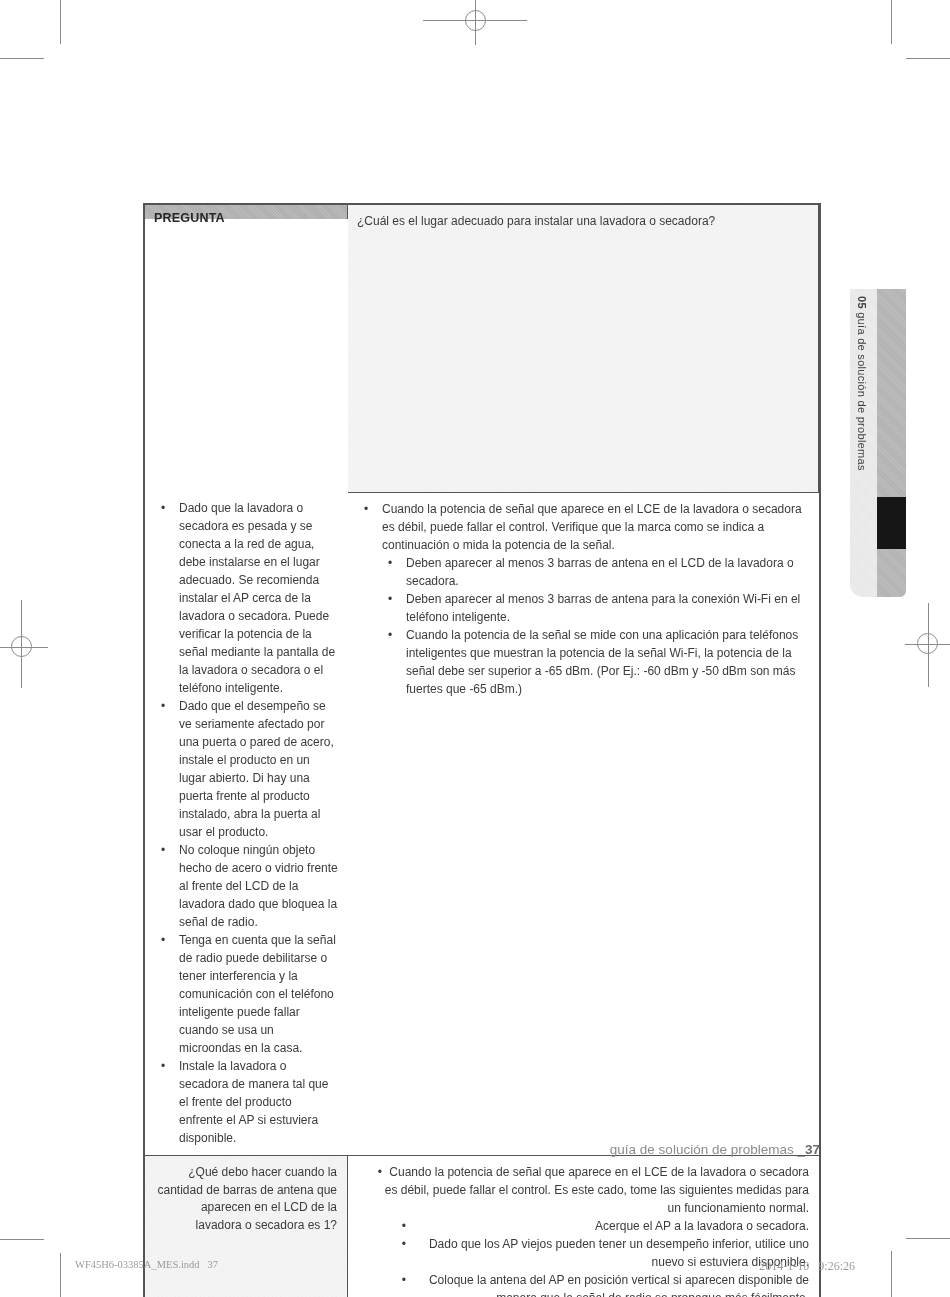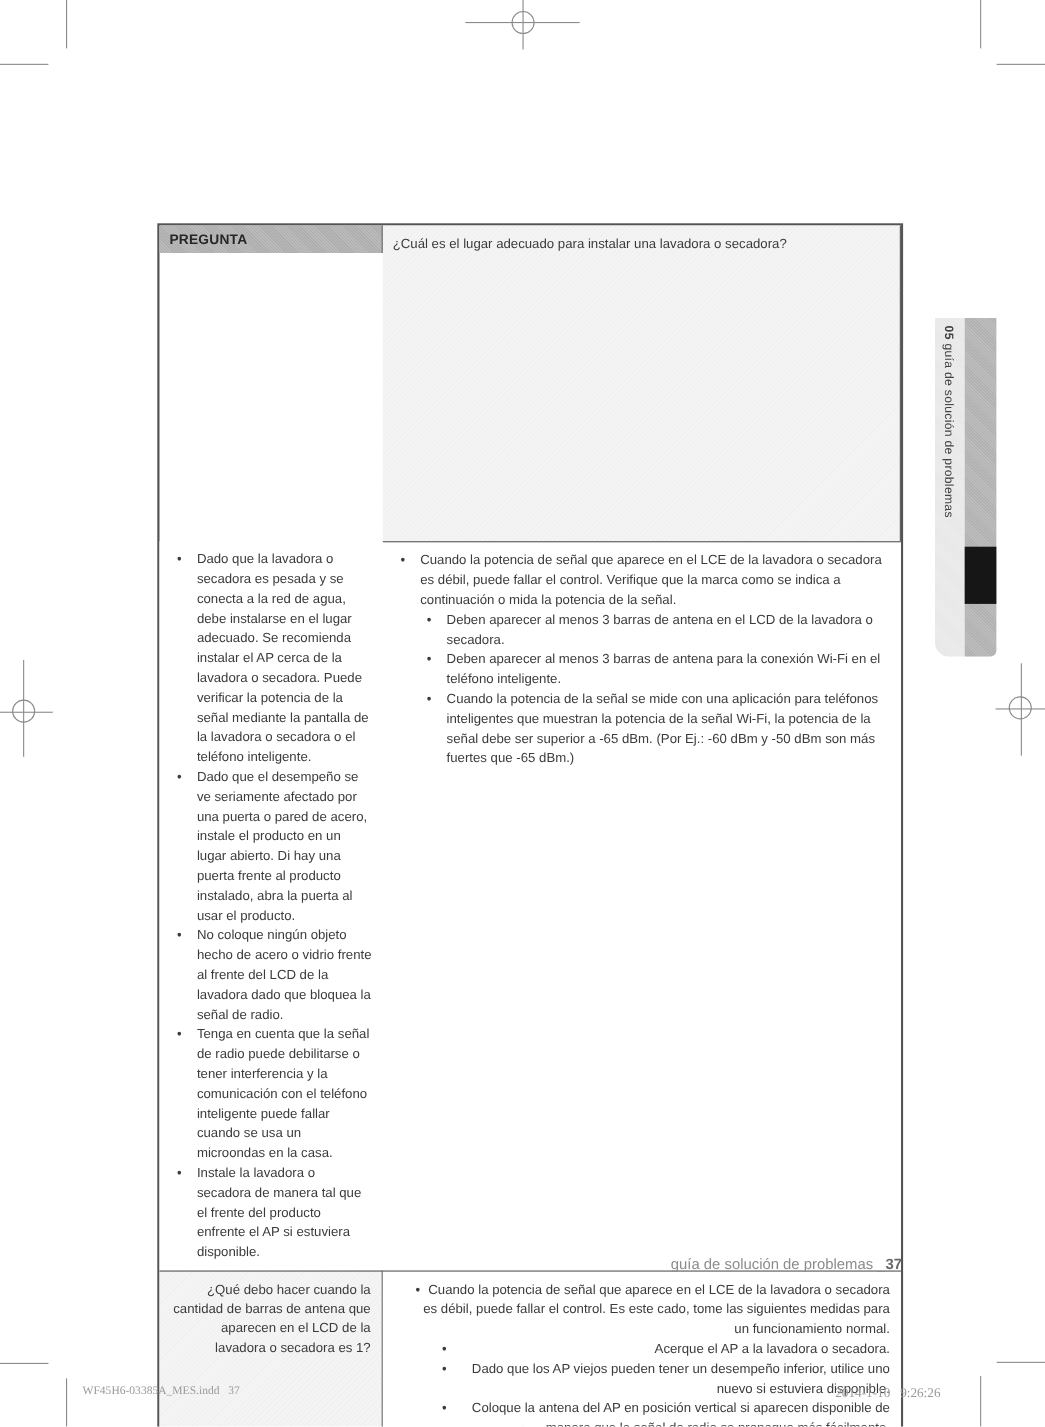--- a/index.html
+++ b/index.html
@@ -11,21 +11,21 @@
   .cm.v{width:1px;}
   .cm.h{height:1px;}
   .reg-circle{position:absolute;width:21px;height:21px;border:1px solid #8a8a8a;border-radius:50%;box-sizing:border-box;background:transparent;}
 
   
   .faq-table{position:absolute;left:143px;top:203px;width:678px;display:grid;
              grid-template-columns:203px 1fr;border:2px solid #545454;background:#fff;box-sizing:border-box;}
   .cell{box-sizing:border-box;}
   .th{background:#b3b3b3;
       background-image:repeating-linear-gradient(45deg,rgba(255,255,255,.10) 0 1px,rgba(0,0,0,0.03) 1px 2px);
-      font-weight:bold;font-size:12.5px;color:#272727;height:25px;padding:6px 8px 0 9px;letter-spacing:.2px;}
+      font-weight:bold;font-size:12.5px;color:#272727;height:14px;padding:6px 8px 0 9px;letter-spacing:.2px;}
   .th.q{border-right:1.5px solid #545454;}
   .qc{background:#f4f4f4;
       background-image:repeating-linear-gradient(135deg,rgba(0,0,0,.015) 0 1px,transparent 1px 3px);
       border-right:1.5px solid #545454;padding:8px 10px 8px 9px;font-size:12px;line-height:17.5px;}
   .ac{background:#fff;padding:7px 8px 8px 4px;font-size:12px;line-height:18px;}
   .r1{border-top:1.5px solid #545454;}
   .r2{border-top:1.5px solid #545454;}
   .qc.h0,.ac.h0{min-height:287px;}
   .qc.h1,.ac.h1{min-height:205px;}
   .qc.h2,.ac.h2{min-height:206px;text-align:right;}

